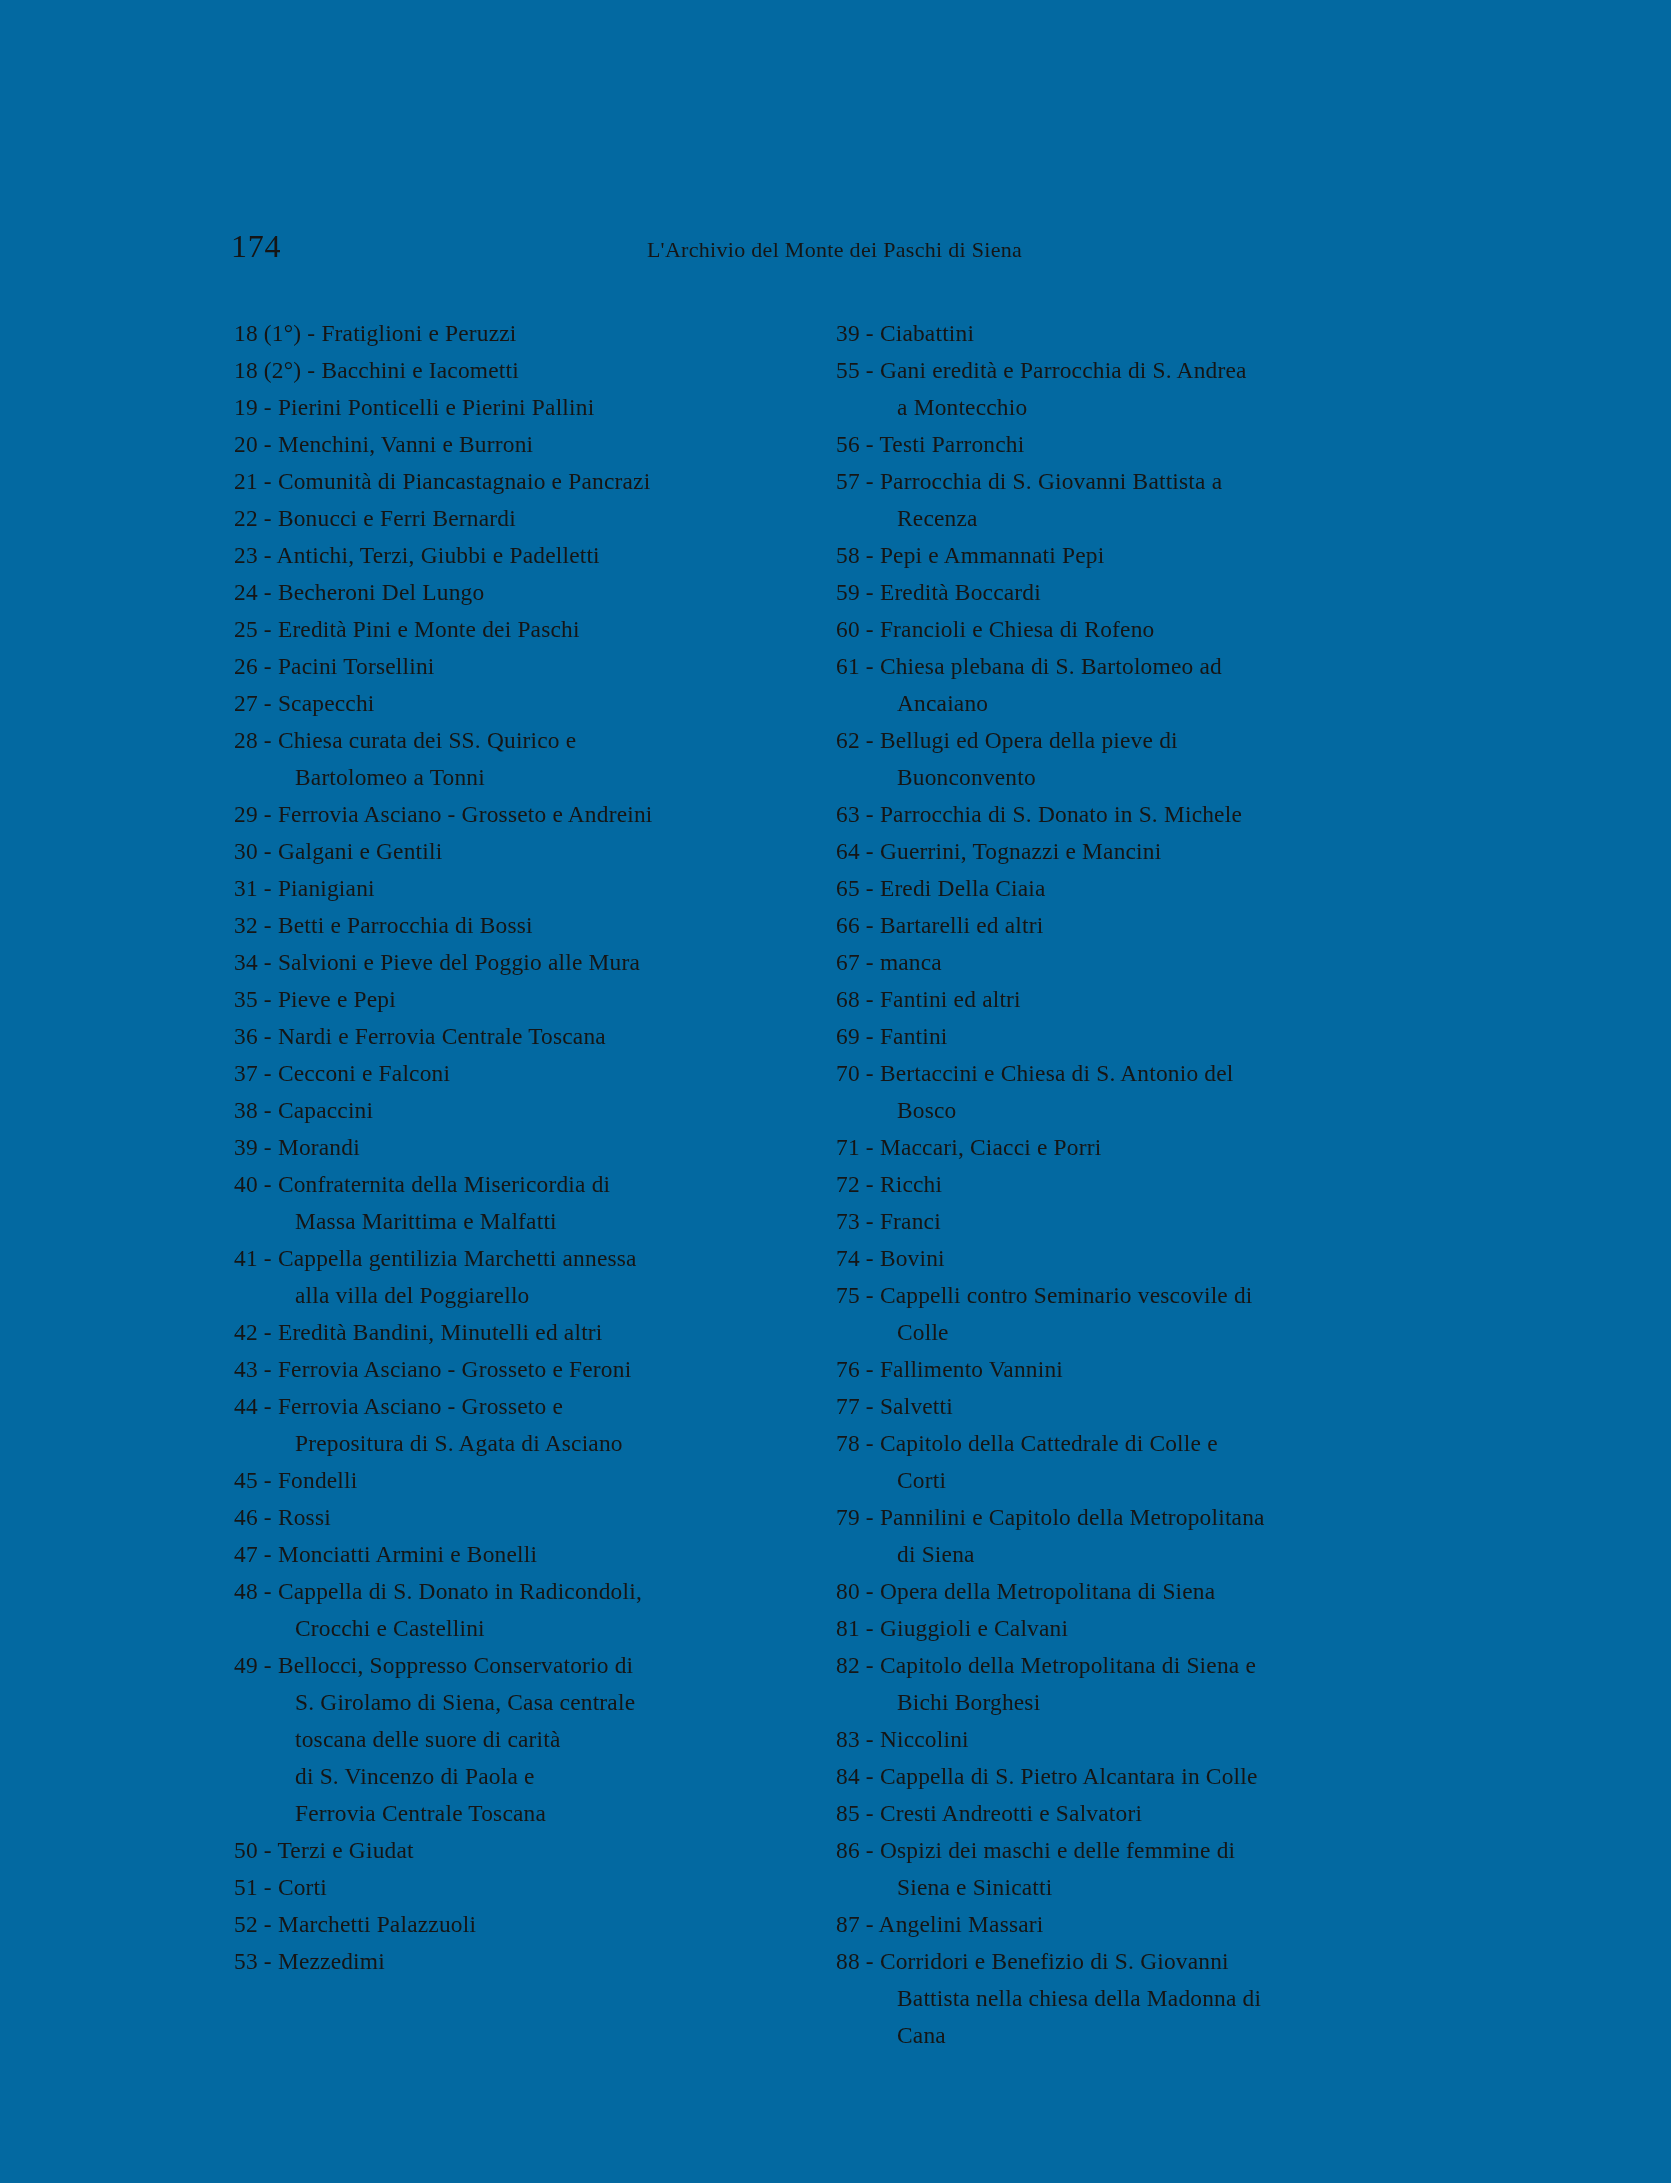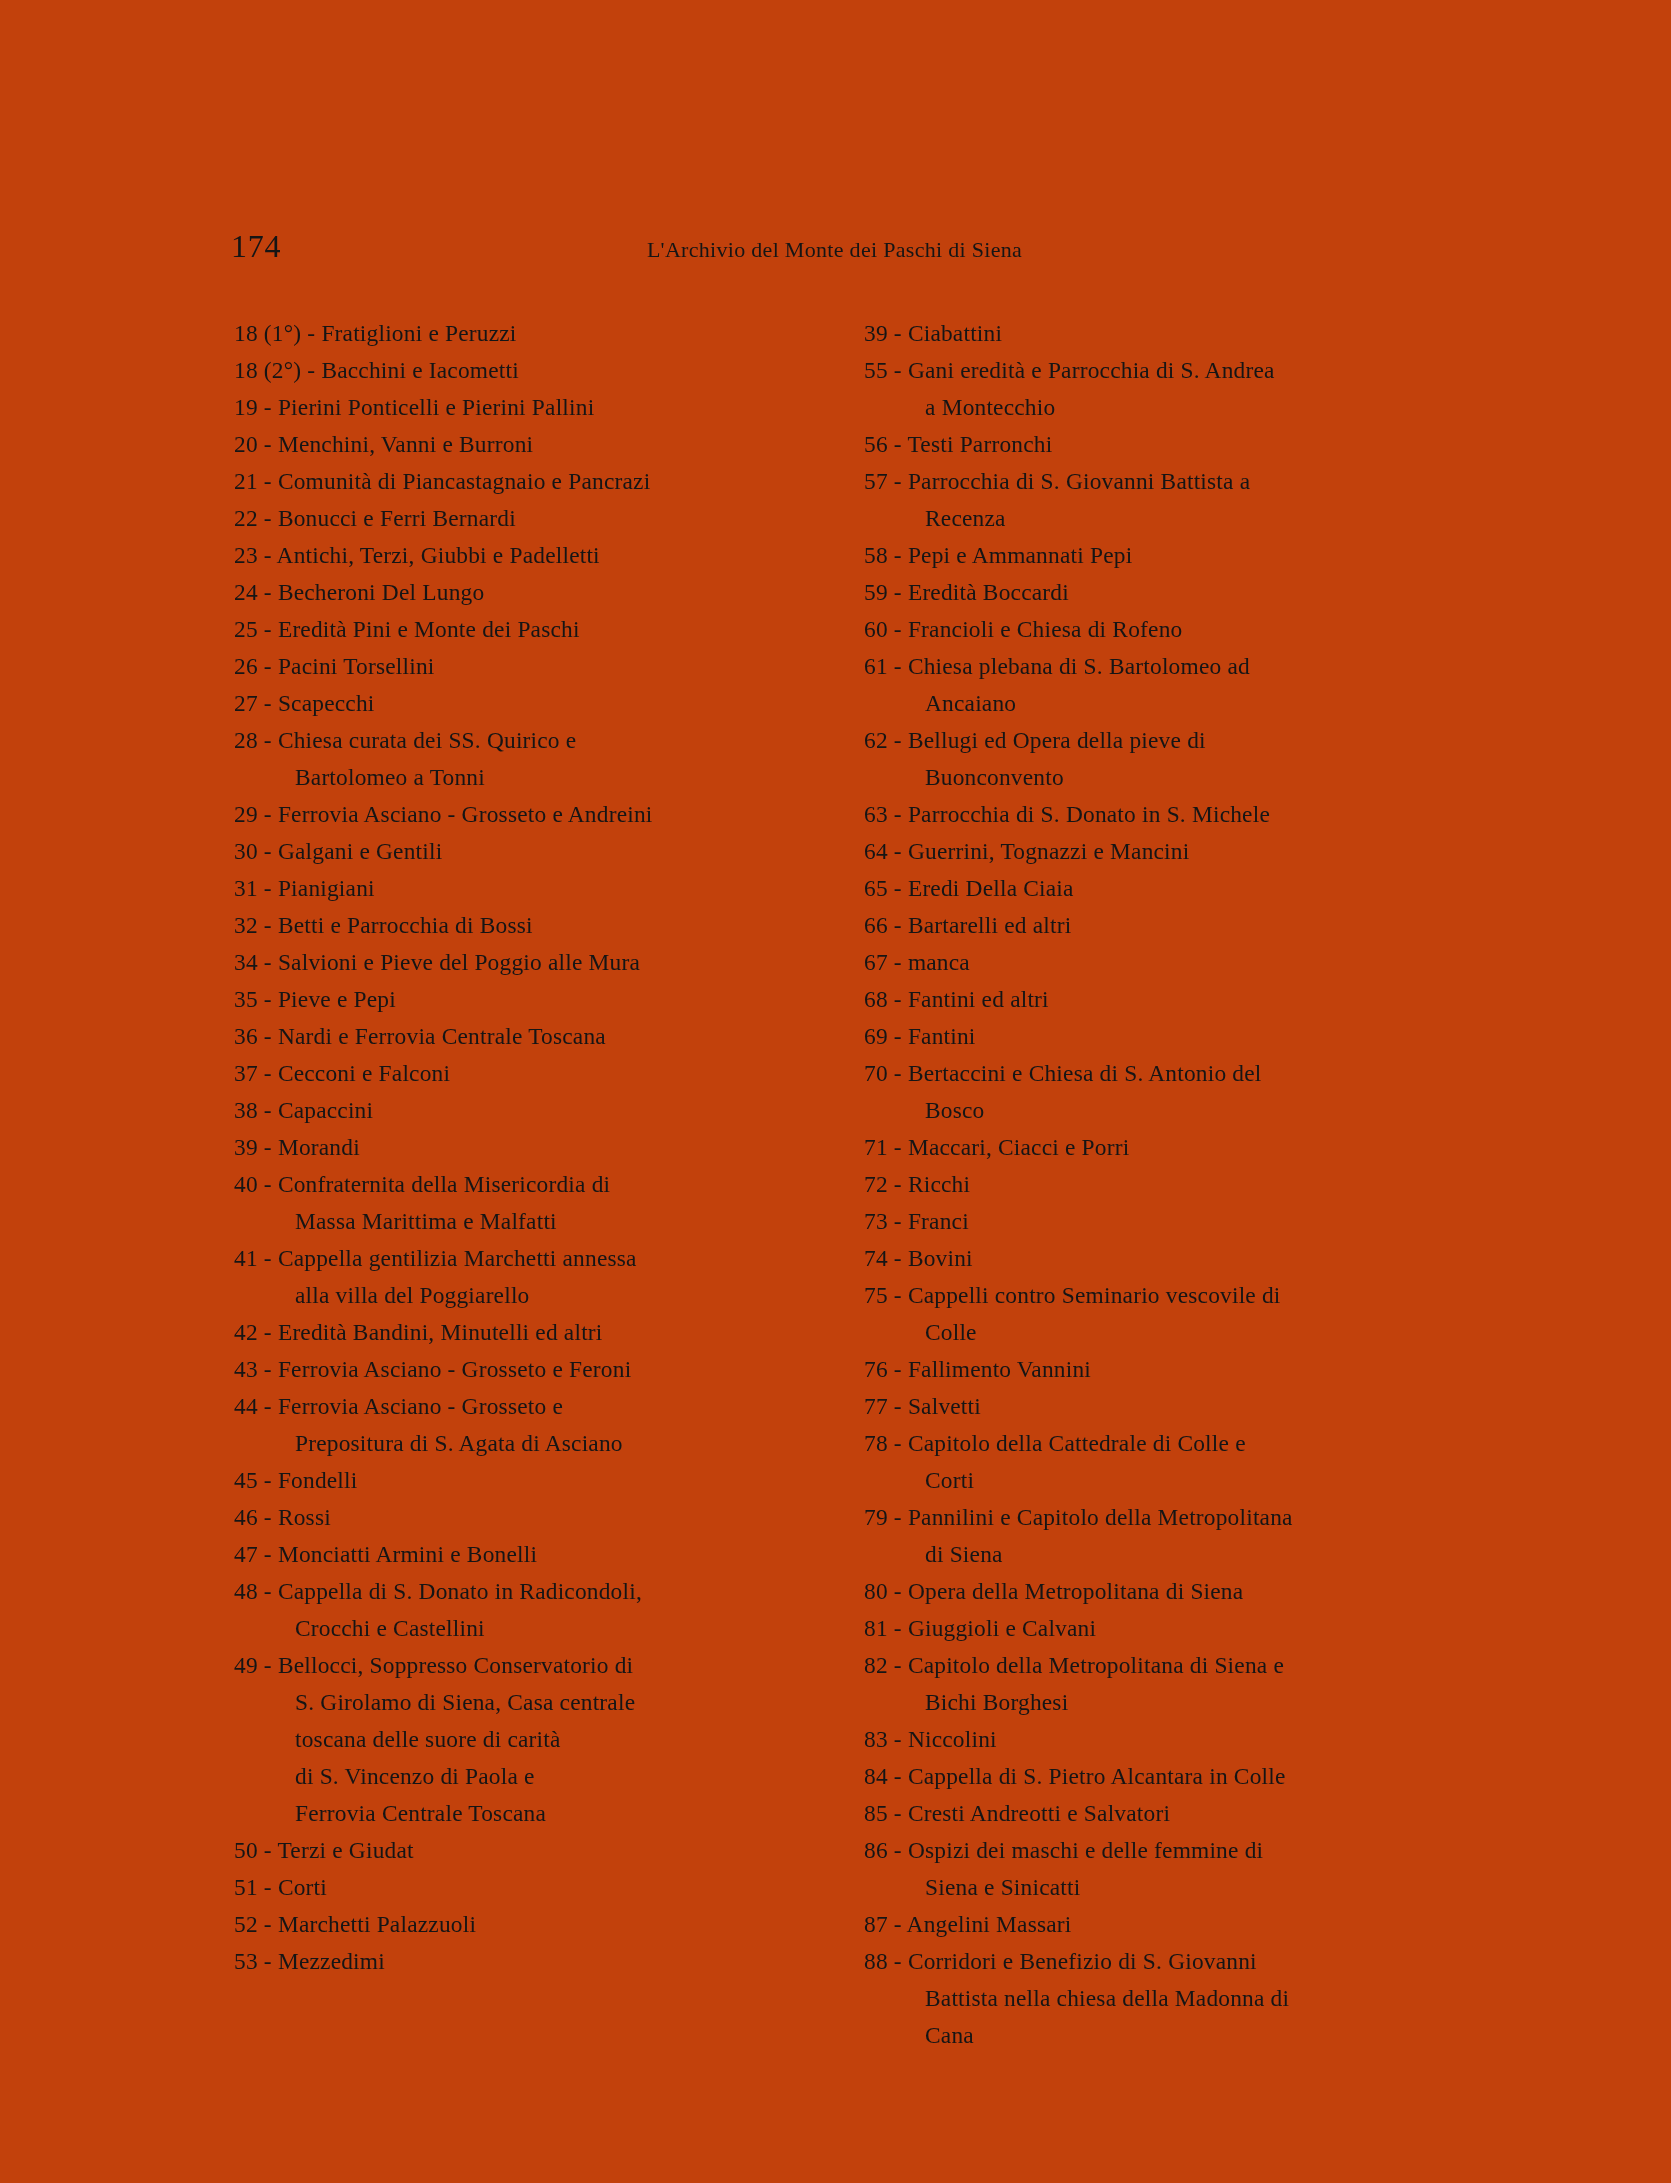--- a/index.html
+++ b/index.html
@@ -7,21 +7,21 @@
   body {
     background: #f6f6f3;
     font-family: "Liberation Serif", "DejaVu Serif", serif;
     color: #151515;
     overflow: hidden;
   }
   .page {
     position: relative;
     width: 1672px;
     height: 2183px;
-    background: #c2410c;
+    background: #0369a1;
   }
   .header {
     position: absolute;
     top: 228px;
     left: 231px;
     right: 234px;
     height: 50px;
   }
   .page-number {
     position: absolute;
@@ -37,21 +37,21 @@
     width: 100%;
     text-align: center;
     font-size: 22px;
     letter-spacing: 0.3px;
   }
   .columns {
     position: absolute;
     top: 315px;
     left: 234px;
     display: flex;
-    gap: 75px;
+    gap: 47px;
   }
   .col { display: block; }
   .col-left  { width: 555px; }
   .col-right { width: 557px; }
   .entry {
     font-size: 23.4px;
     line-height: 37px;
     padding-left: 61px;
     text-indent: -61px;
     white-space: pre-line;

